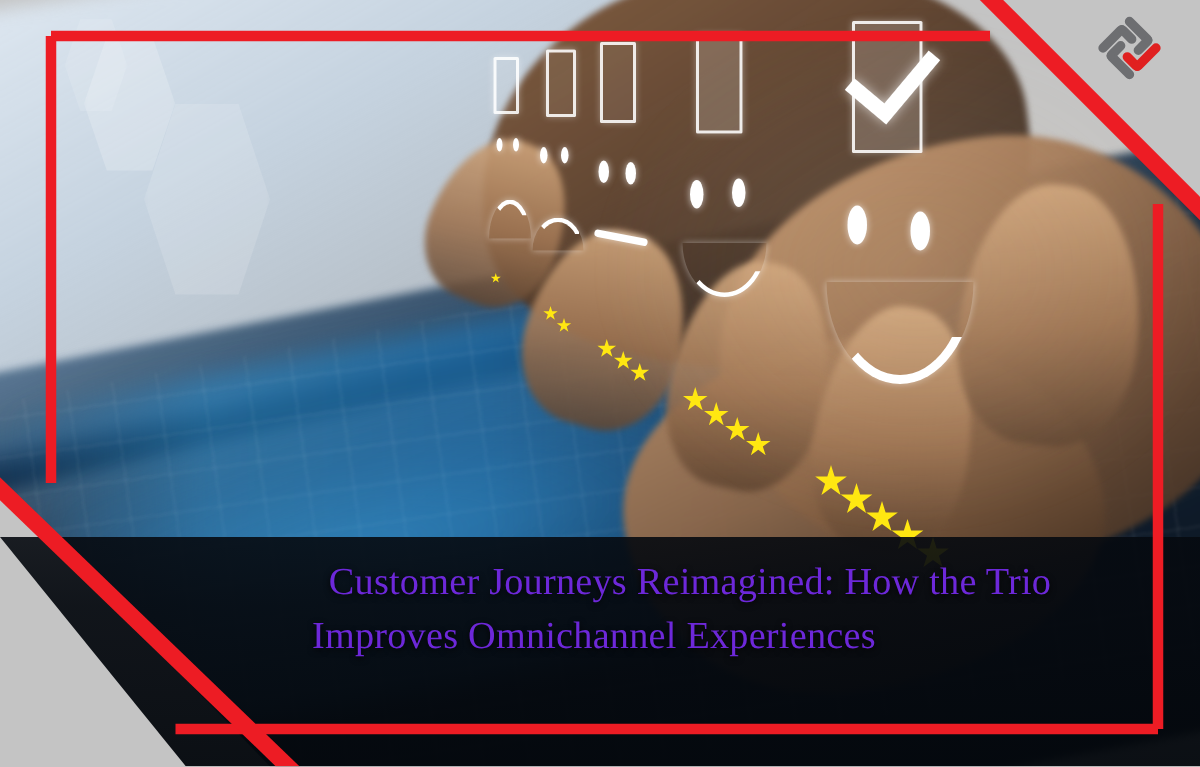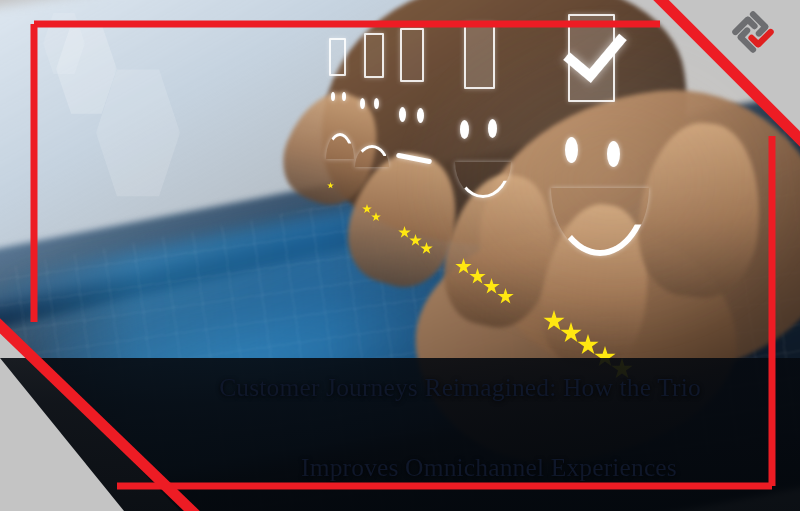--- a/index.html
+++ b/index.html
@@ -169,29 +169,29 @@
     background:linear-gradient(180deg, rgba(6,10,16,.90) 0%, rgba(6,10,16,.94) 30%, rgba(4,8,13,.96) 100%);
     -webkit-clip-path:polygon(0% 0%, 100% 0%, 100% 100%, 15.5% 100%);
     clip-path:polygon(0% 0%, 100% 0%, 100% 100%, 15.5% 100%);
   }
   .title-wrap{
     position:absolute;left:0;right:30px;top:370px;
     text-align:center;
     padding-left:150px;
   }
   .title-line{
-    color:#0f172a;
+    color:#6d28d9;
     font-family:"Liberation Serif", serif;
     font-size:25.5px;
     line-height:36px;
     letter-spacing:.15px;
     text-shadow:0 1px 4px rgba(0,0,0,.85);
     white-space:nowrap;
   }
-  .title-line.l2{ text-align:center; padding-left:58px;margin-top:44px;}
+  .title-line.l2{ text-align:left; padding-left:58px;}
 
   
   .red-frame{position:absolute;inset:0;pointer-events:none;}
   .red-frame svg{position:absolute;inset:0;}
 
   
   .logo{
     position:absolute;left:727px;top:6px;width:52px;height:52px;
   }
 </style>

